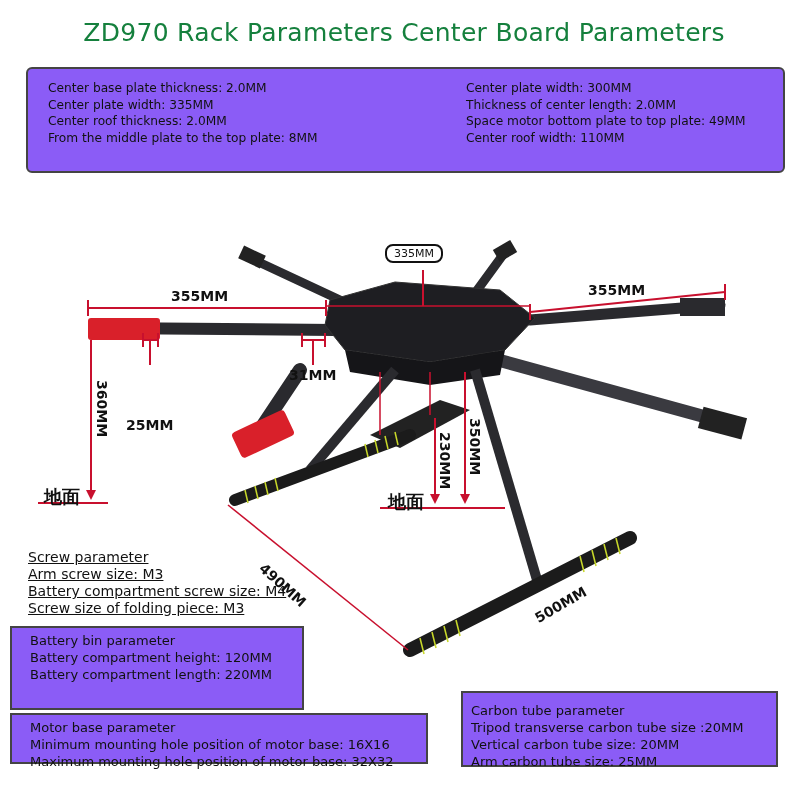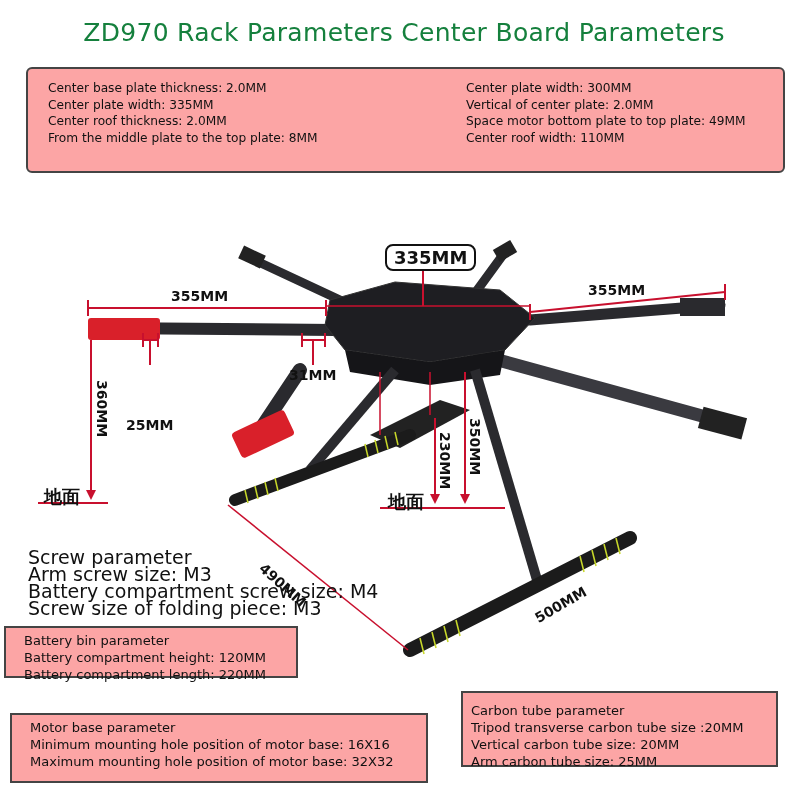--- a/index.html
+++ b/index.html
@@ -7,62 +7,62 @@
     width: 800px; height: 800px; position: relative; overflow: hidden;
     background: #ffffff;
     font-family: "DejaVu Sans", sans-serif;
     color: #111;
   }
   .title {
     position: absolute; left: 4px; top: 18px; width: 800px; text-align: center;
     font-size: 25px; letter-spacing: 0.3px; color: #15803d;
   }
   .box {
-    position: absolute; border: 2px solid #444; background: #fca5a5;
+    position: absolute; border: 2px solid #444; background: #8b5cf6;
     box-sizing: border-box;
   }
   .top-box { left: 26px; top: 67px; width: 759px; height: 106px; border-radius: 6px; }
   .col { position: absolute; top: 11px; font-size: 12.2px; line-height: 16.5px; }
   .col-left { left: 20px; }
   .col-right { left: 438px; }
   .line { white-space: nowrap; }
-  .plain-block { position: absolute; font-size: 19px; line-height: 17px; }
+  .plain-block { position: absolute; font-size: 14px; line-height: 17px; text-decoration: underline; }
   .screw { left: 28px; top: 549px; }
-  .battery { left: 4px; top: 626px; width: 294px; height: 52px; }
+  .battery { left: 10px; top: 626px; width: 294px; height: 84px; }
   .battery .inner, .motor .inner, .carbon .inner { position: absolute; left: 18px; top: 4px; font-size: 13px; line-height: 17px; }
-  .motor { left: 10px; top: 713px; width: 418px; height: 70px; }
+  .motor { left: 10px; top: 713px; width: 418px; height: 51px; }
   .carbon { left: 461px; top: 691px; width: 317px; height: 76px; }
   .carbon .inner { left: 8px; top: 9px; }
   .diagram { position: absolute; left: 0; top: 230px; width: 800px; height: 440px; }
   .dim-label {
     position: absolute; font-weight: bold; font-size: 14px; color: #111; white-space: nowrap;
     font-family: "DejaVu Sans", sans-serif;
   }
   .pill {
     position: absolute; left: 385px; top: 244px; border: 2px solid #111; border-radius: 8px;
-    padding: 1px 7px; font-weight: bold; font-size: 18px; background: #fff;
+    padding: 1px 7px; font-weight: normal; font-size: 11px; background: #fff;
   }
   .ground-label { position: absolute; font-weight: bold; font-size: 18px; }
   .vert { writing-mode: vertical-rl; }
 </style>
 </head>
 <body>
 
 <div class="title">ZD970 Rack Parameters Center Board Parameters</div>
 
 <div class="box top-box">
   <div class="col col-left">
     <div class="line">Center base plate thickness: 2.0MM</div>
     <div class="line">Center plate width: 335MM</div>
     <div class="line">Center roof thickness: 2.0MM</div>
     <div class="line">From the middle plate to the top plate: 8MM</div>
   </div>
   <div class="col col-right">
     <div class="line">Center plate width: 300MM</div>
-    <div class="line">Vertical of center plate: 2.0MM</div>
+    <div class="line">Thickness of center length: 2.0MM</div>
     <div class="line">Space motor bottom plate to top plate: 49MM</div>
     <div class="line">Center roof width: 110MM</div>
   </div>
 </div>
 
 <svg class="diagram" viewBox="0 230 800 440" width="800" height="440" xmlns="http://www.w3.org/2000/svg">
 
   <g stroke-linecap="round">
     <line x1="250" y1="258" x2="340" y2="300" stroke="#2a2a2e" stroke-width="9"></line>
     <line x1="505" y1="252" x2="470" y2="300" stroke="#2a2a2e" stroke-width="9"></line>

